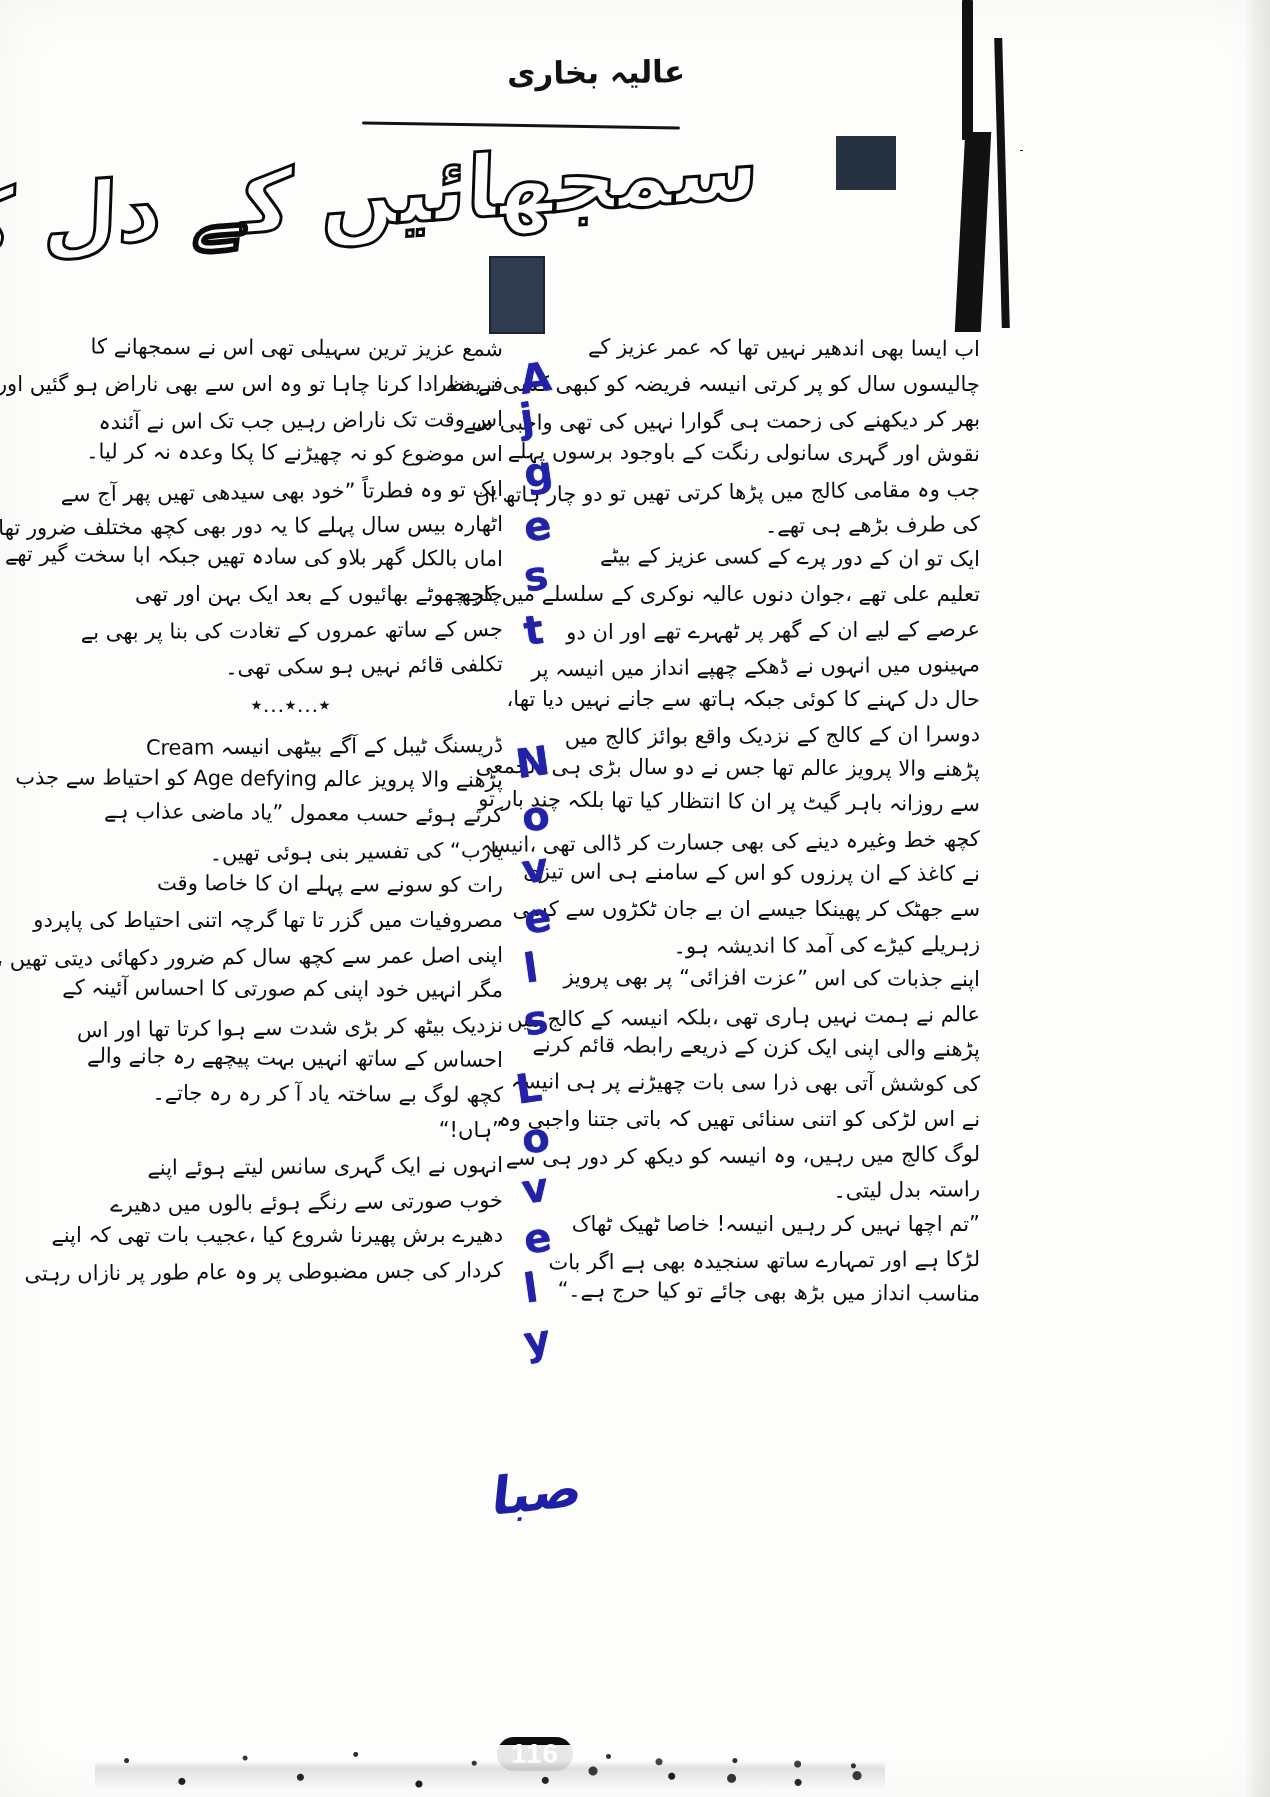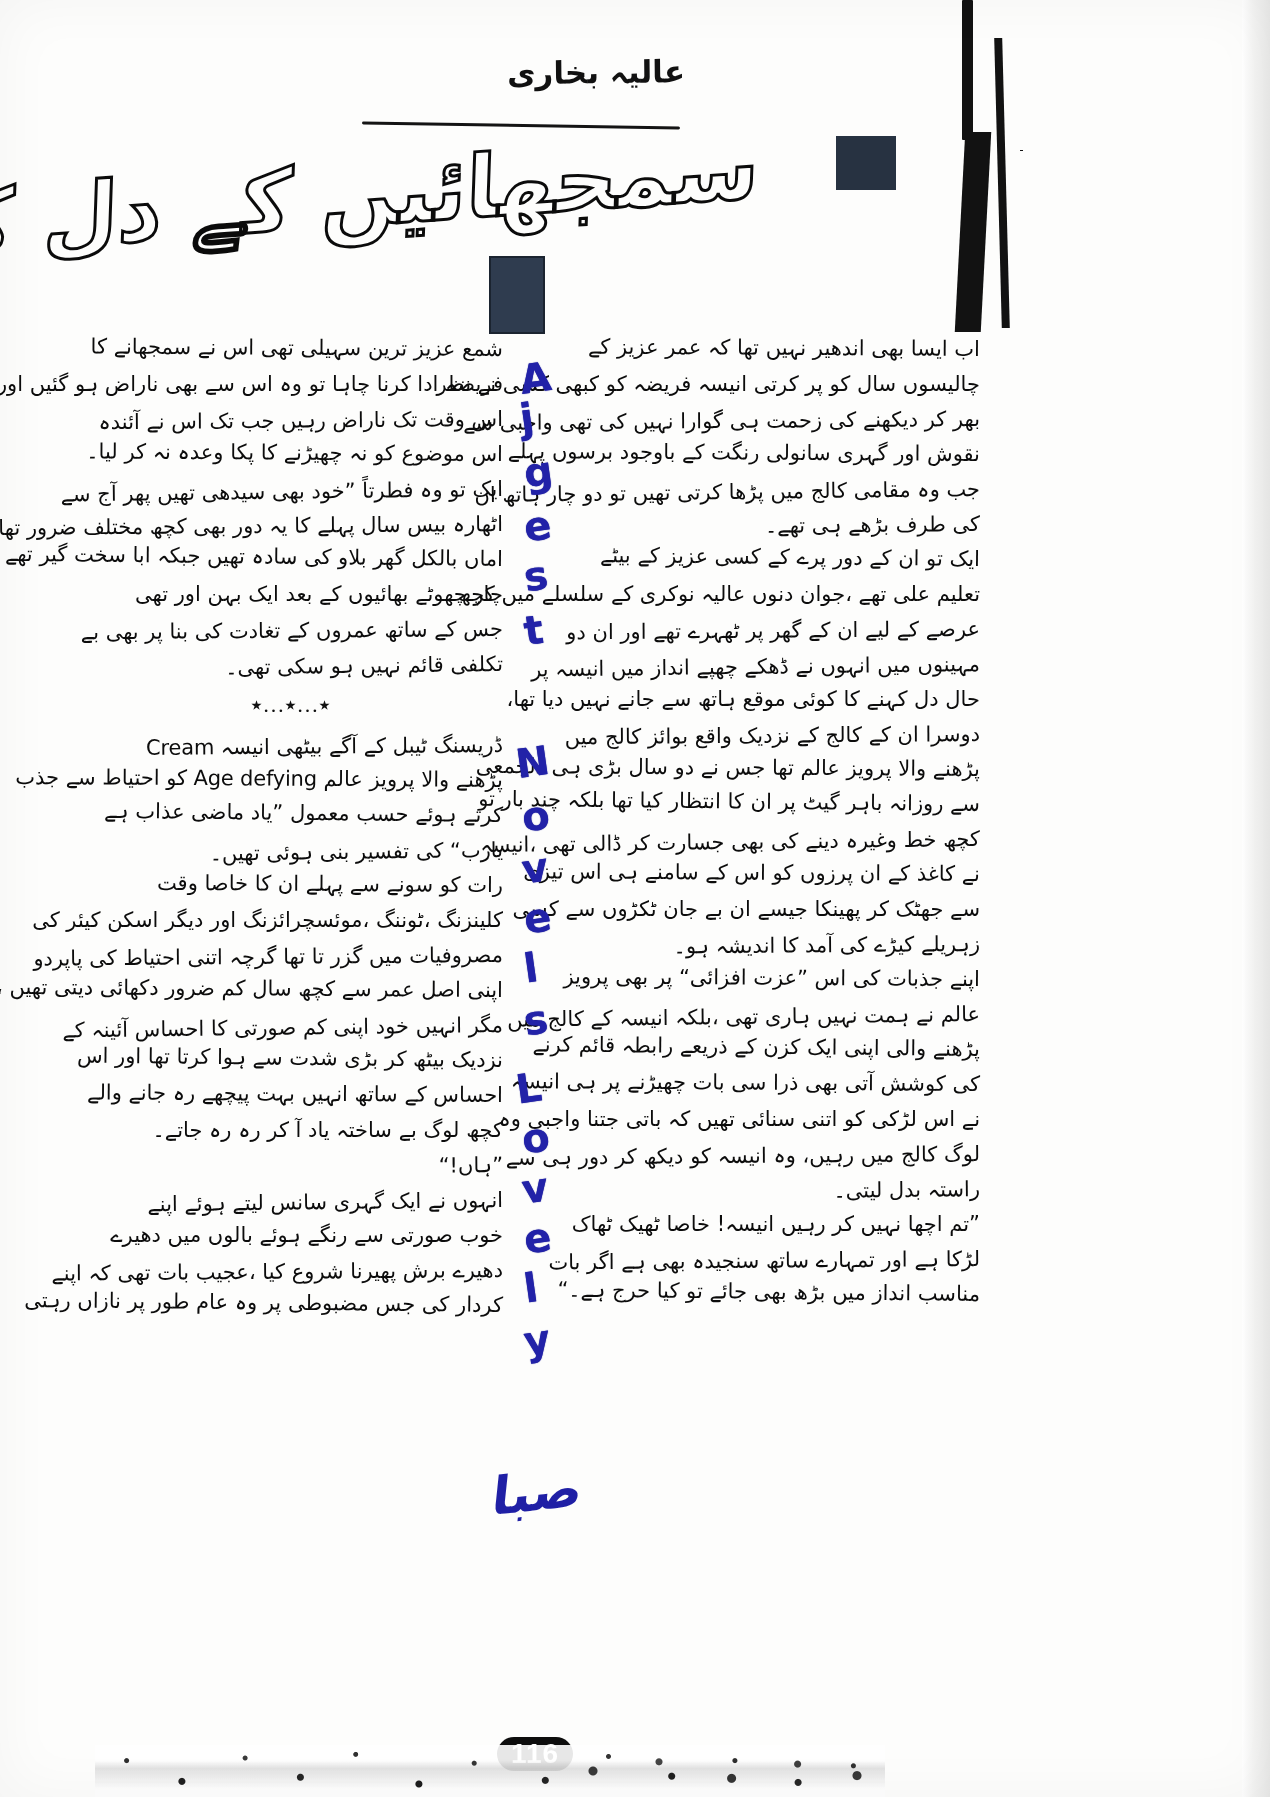--- a/index.html
+++ b/index.html
@@ -192,21 +192,21 @@
       <span class="ln">اب ایسا بھی اندھیر نہیں تھا کہ عمر عزیز کے</span>
       <span class="ln">چالیسوں سال کو پر کرتی انیسہ فریضہ کو کبھی کسی نے نظر</span>
       <span class="ln">بھر کر دیکھنے کی زحمت ہی گوارا نہیں کی تھی واجبی سے</span>
       <span class="ln">نقوش اور گہری سانولی رنگت کے باوجود برسوں پہلے</span>
       <span class="ln">جب وہ مقامی کالج میں پڑھا کرتی تھیں تو دو چار ہاتھ ان</span>
       <span class="ln">کی طرف بڑھے ہی تھے۔</span>
       <span class="ln">ایک تو ان کے دور پرے کے کسی عزیز کے بیٹے</span>
       <span class="ln">تعلیم علی تھے ،جوان دنوں عالیہ نوکری کے سلسلے میں کچھ</span>
       <span class="ln">عرصے کے لیے ان کے گھر پر ٹھہرے تھے اور ان دو</span>
       <span class="ln">مہینوں میں انہوں نے ڈھکے چھپے انداز میں انیسہ پر</span>
-      <span class="ln">حال دل کہنے کا کوئی موقع ہاتھ سے جانے نہیں دیا تھا،</span>
+      <span class="ln">حال دل کہنے کا کوئی جبکہ ہاتھ سے جانے نہیں دیا تھا،</span>
       <span class="ln">دوسرا ان کے کالج کے نزدیک واقع بوائز کالج میں</span>
       <span class="ln">پڑھنے والا پرویز عالم تھا جس نے دو سال بڑی ہی دلجمعی</span>
       <span class="ln">سے روزانہ باہر گیٹ پر ان کا انتظار کیا تھا بلکہ چند بار تو</span>
       <span class="ln">کچھ خط وغیرہ دینے کی بھی جسارت کر ڈالی تھی ،انیسہ</span>
       <span class="ln">نے کاغذ کے ان پرزوں کو اس کے سامنے ہی اس تیزی</span>
       <span class="ln">سے جھٹک کر پھینکا جیسے ان بے جان ٹکڑوں سے کسی</span>
       <span class="ln">زہریلے کیڑے کی آمد کا اندیشہ ہو۔</span>
       <span class="ln">اپنے جذبات کی اس ”عزت افزائی“ پر بھی پرویز</span>
       <span class="ln">عالم نے ہمت نہیں ہاری تھی ،بلکہ انیسہ کے کالج میں</span>
       <span class="ln">پڑھنے والی اپنی ایک کزن کے ذریعے رابطہ قائم کرنے</span>
@@ -229,21 +229,20 @@
       <span class="ln">اماں بالکل گھر بلاو کی سادہ تھیں جبکہ ابا سخت گیر تھے</span>
       <span class="ln">چار چھوٹے بھائیوں کے بعد ایک بہن اور تھی</span>
       <span class="ln">جس کے ساتھ عمروں کے تغادت کی بنا پر بھی بے</span>
       <span class="ln">تکلفی قائم نہیں ہو سکی تھی۔</span>
       <span class="sect-break">٭…٭…٭</span>
       <span class="ln">ڈریسنگ ٹیبل کے آگے بیٹھی انیسہ Cream</span>
       <span class="ln">پڑھنے والا پرویز عالم Age defying کو احتیاط سے جذب</span>
       <span class="ln">کرتے ہوئے حسب معمول ”یاد ماضی عذاب ہے</span>
       <span class="ln">یارب“ کی تفسیر بنی ہوئی تھیں۔</span>
       <span class="ln">رات کو سونے سے پہلے ان کا خاصا وقت</span>
-      <span class="ln">کلینزنگ ،ٹوننگ ،موئسچرائزنگ اور دیگر اسکن کیئر کی</span>
       <span class="ln">مصروفیات میں گزر تا تھا گرچہ اتنی احتیاط کی پاپردو</span>
       <span class="ln">اپنی اصل عمر سے کچھ سال کم ضرور دکھائی دیتی تھیں ،</span>
       <span class="ln">مگر انہیں خود اپنی کم صورتی کا احساس آئینہ کے</span>
       <span class="ln">نزدیک بیٹھ کر بڑی شدت سے ہوا کرتا تھا اور اس</span>
       <span class="ln">احساس کے ساتھ انہیں بہت پیچھے رہ جانے والے</span>
       <span class="ln">کچھ لوگ بے ساختہ یاد آ کر رہ رہ جاتے۔</span>
       <span class="ln">”ہاں!“</span>
       <span class="ln">انہوں نے ایک گہری سانس لیتے ہوئے اپنے</span>
       <span class="ln">خوب صورتی سے رنگے ہوئے بالوں میں دھیرے</span>
       <span class="ln">دھیرے برش پھیرنا شروع کیا ،عجیب بات تھی کہ اپنے</span>

